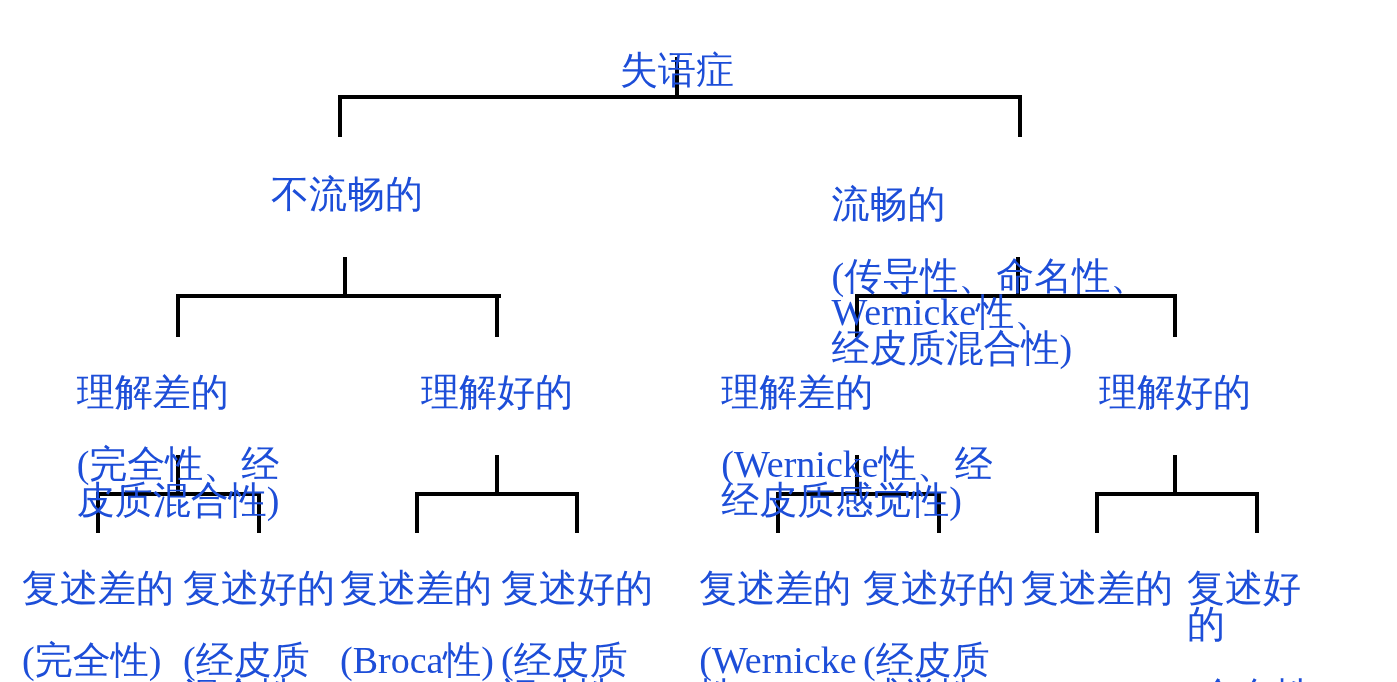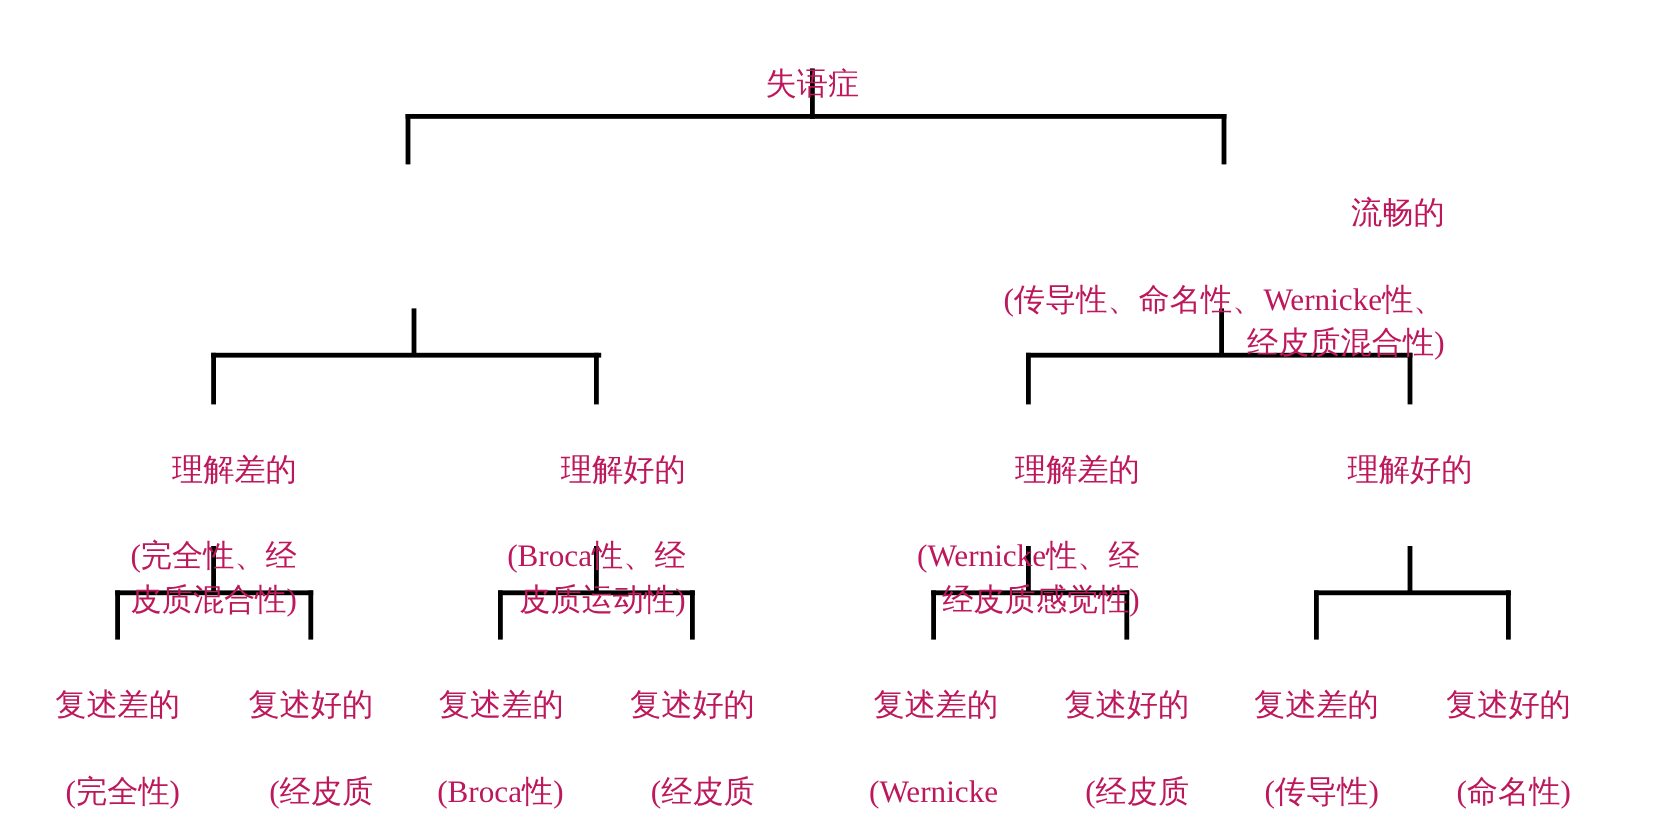--- a/index.html
+++ b/index.html
@@ -12,25 +12,25 @@
     width: 1397px;
     height: 682px;
     background: #ffffff;
     font-family: "Liberation Serif", "DejaVu Serif", serif;
     color: #000000;
     overflow: hidden;
   }
   .node {
     position: absolute;
     transform: translateX(-50%);
-    text-align: right;
-    font-size: 26px;
+    text-align: left;
+    font-size: 38px;
     line-height: 36px;
     white-space: pre-line;
-    color: #be185d;
+    color: #1d4ed8;
   }
   .node .title { white-space: pre-line; }
   .node .sub   { white-space: pre-line; }
   .line {
     position: absolute;
     background: #000000;
   }
   .h { height: 4px; }
   .v { width: 4px; }
 </style>
@@ -72,36 +72,35 @@
   <div class="line v" style="left:1173px;top:455px; height:39px;"></div>
   <div class="line h" style="left:1095px;top:492px; width:164px;"></div>
   <div class="line v" style="left:1095px;top:492px; height:41px;"></div>
   <div class="line v" style="left:1255px;top:492px; height:41px;"></div>
 
   <div class="node" style="left:677px; top:16px;">
     <div class="title">失语症</div>
   </div>
 
   <div class="node" style="left:347px; top:140px;">
+    <div class="title">不流畅的</div>
   </div>
-  <div class="node" style="left:1020px; top:124px;">
+  <div class="node" style="left:1020px; top:150px;">
     <div class="title">流畅的</div>
     <div class="sub">(传导性、命名性、Wernicke性、
 经皮质混合性)</div>
   </div>
 
   <div class="node" style="left:178px; top:338px;">
     <div class="title">理解差的</div>
     <div class="sub">(完全性、经
 皮质混合性)</div>
   </div>
   <div class="node" style="left:497px; top:338px;">
     <div class="title">理解好的</div>
-    <div class="sub">(Broca性、经
-皮质运动性)</div>
   </div>
   <div class="node" style="left:857px; top:338px;">
     <div class="title">理解差的</div>
     <div class="sub">(Wernicke性、经
 经皮质感觉性)</div>
   </div>
   <div class="node" style="left:1175px; top:338px;">
     <div class="title">理解好的</div>
   </div>
 
@@ -128,20 +127,19 @@
     <div class="sub">(Wernicke
 性)</div>
   </div>
   <div class="node" style="left:939px; top:534px;">
     <div class="title">复述好的</div>
     <div class="sub">(经皮质
 感觉性)</div>
   </div>
   <div class="node" style="left:1097px; top:534px;">
     <div class="title">复述差的</div>
-    <div class="sub">(传导性)</div>
   </div>
   <div class="node" style="left:1257px; top:534px;">
     <div class="title">复述好的</div>
     <div class="sub">(命名性)</div>
   </div>
 
 </div>
 
 </body></html>

